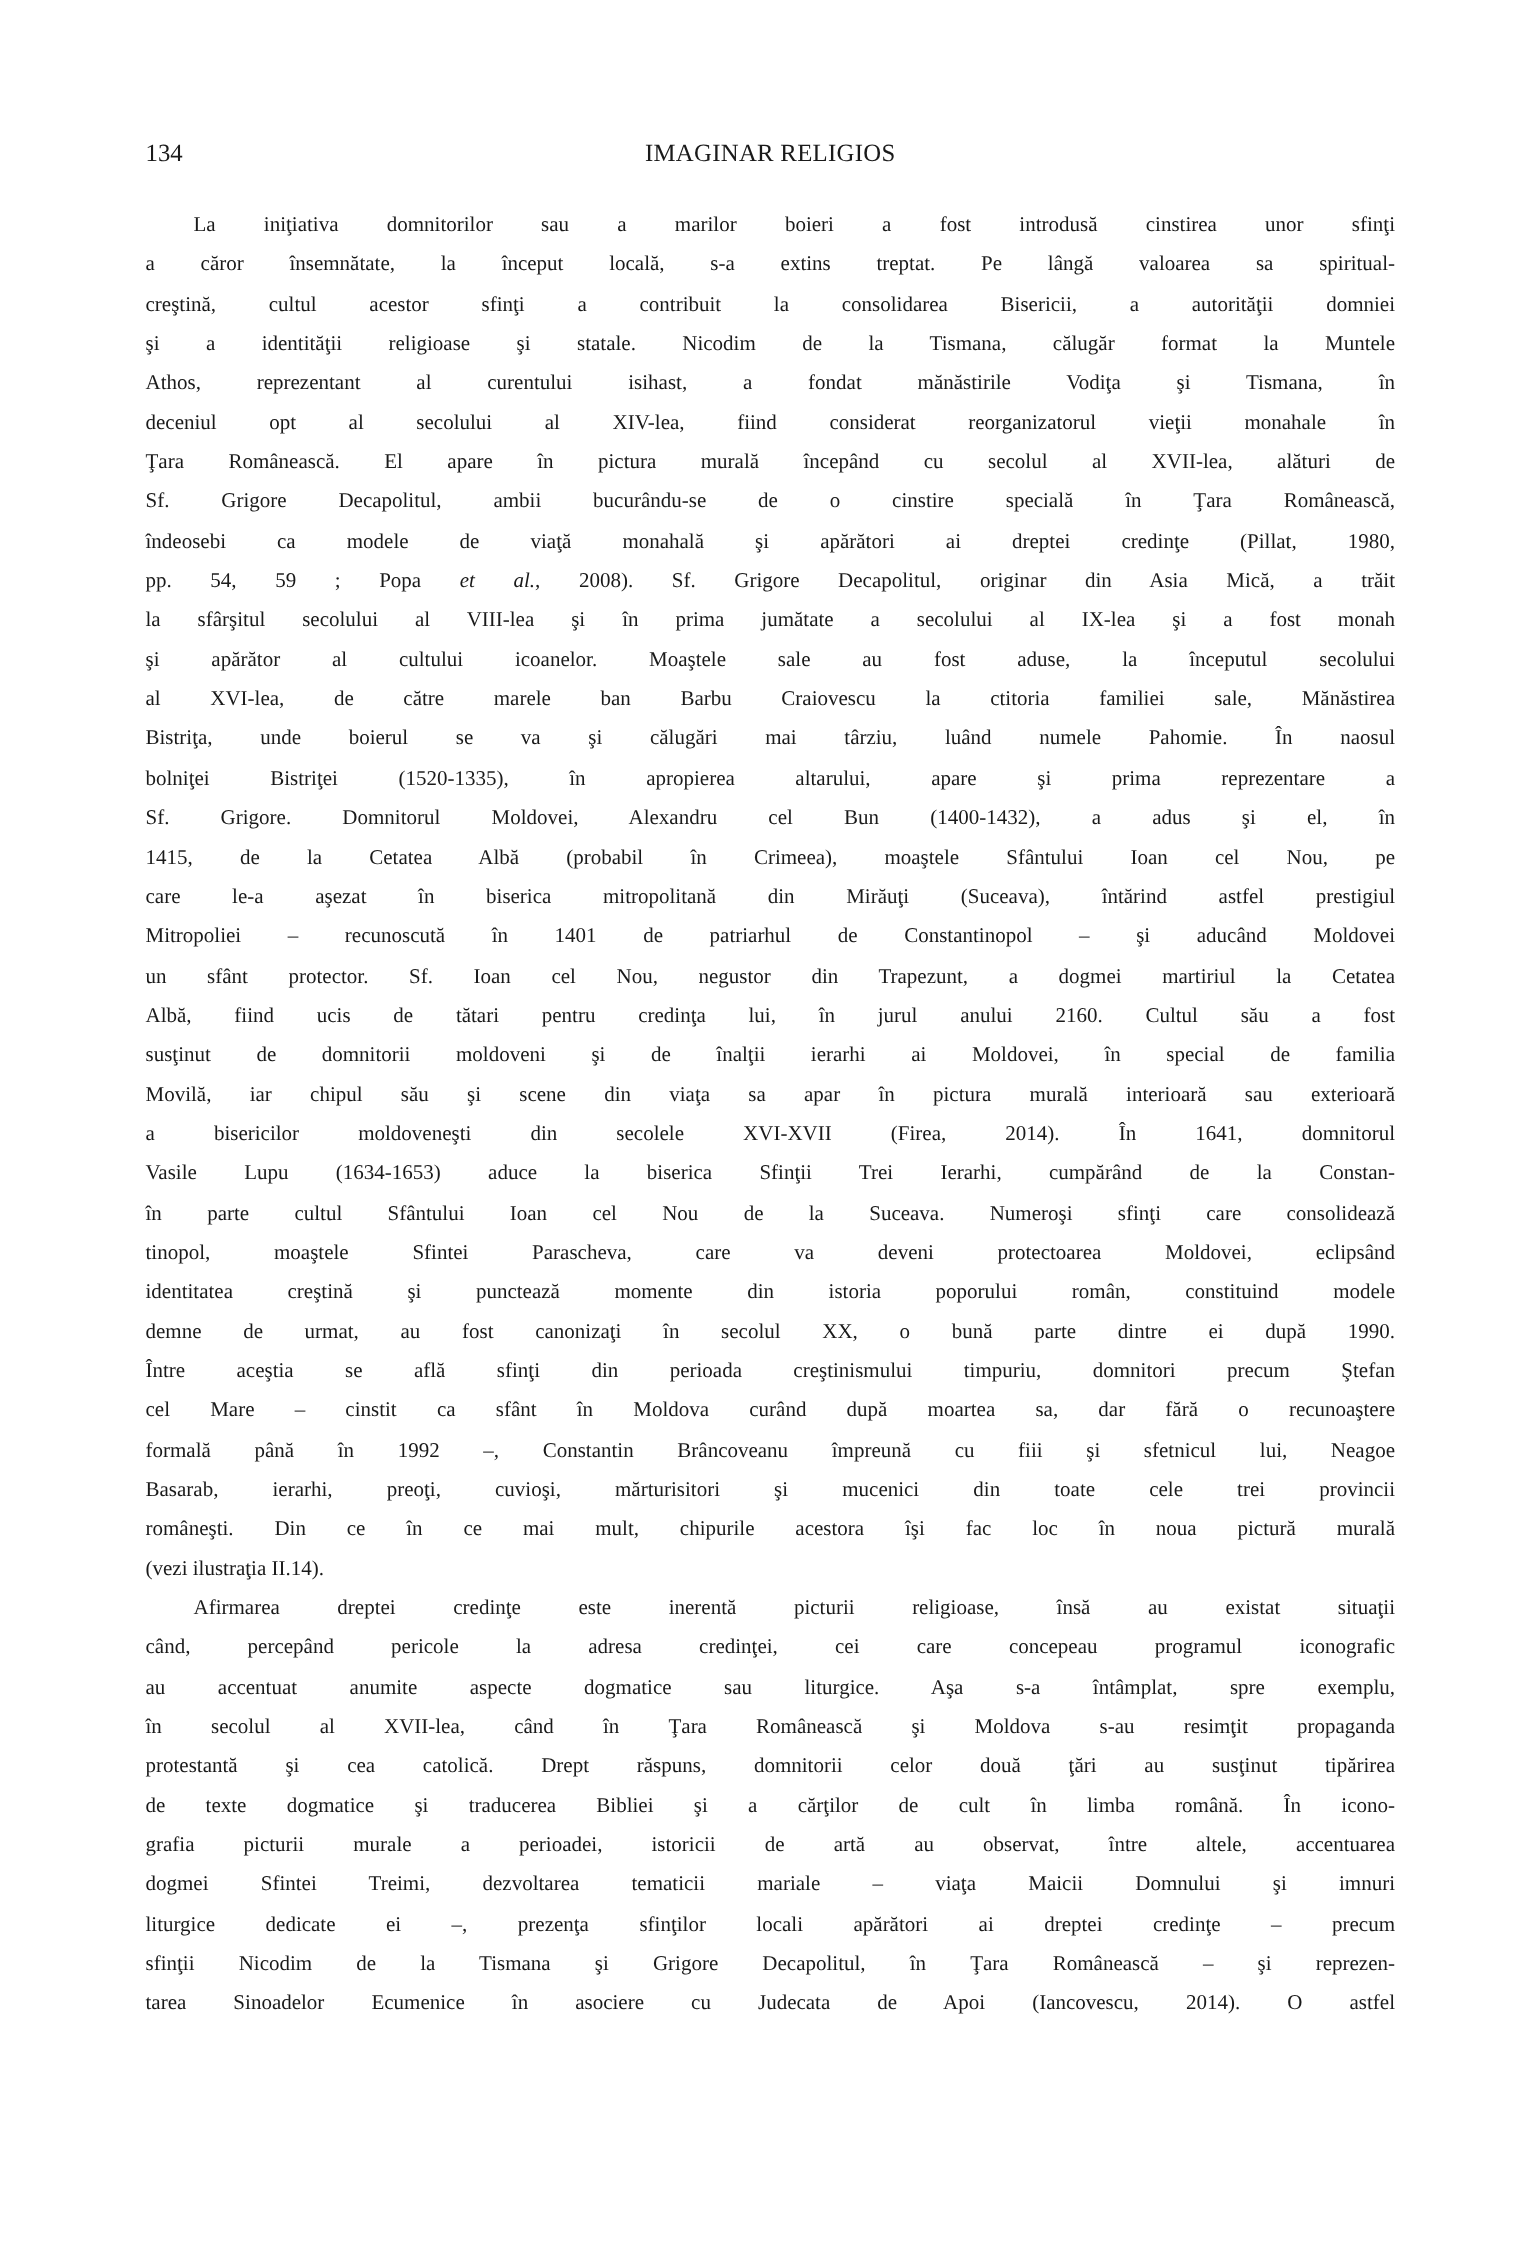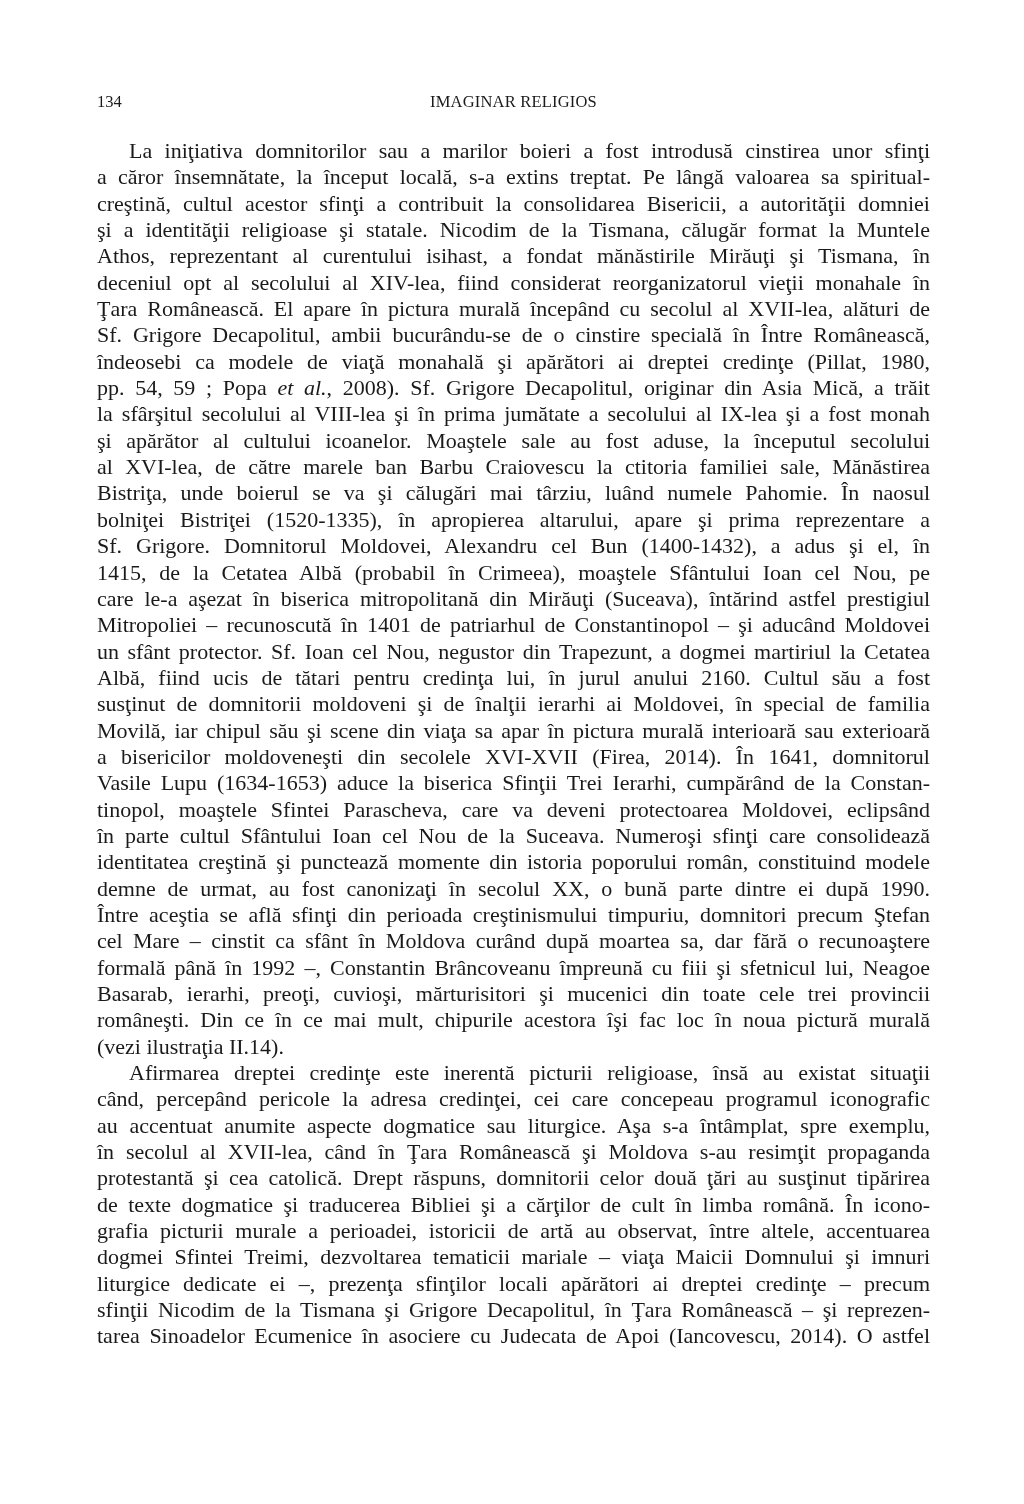--- a/index.html
+++ b/index.html
@@ -3,63 +3,63 @@
 <meta charset="utf-8">
 <style>
   html, body { margin: 0; padding: 0; background: #ffffff; }
   body { width: 1024px; height: 1504px; position: relative; overflow: hidden;
          font-family: "Liberation Serif", "DejaVu Serif", serif; color: #1a1a1a; }
   .header { position: absolute; top: 92px; left: 97px; width: 833px; height: 24px;
             font-size: 16.5px; }
   .page-number { position: absolute; left: 0; top: 0; }
   .running-head { position: absolute; left: 0; right: 0; top: 0; text-align: center; letter-spacing: 0.2px; }
   .body-text { position: absolute; top: 138px; left: 97px; width: 833px; }
-  .line { font-size: 22px; line-height: 26.35px; height: 26.35px; white-space: nowrap;
+  .line { font-size: 14px; line-height: 26.35px; height: 26.35px; white-space: nowrap;
           text-align: justify; text-align-last: justify; overflow: visible; }
   .line.indent { padding-left: 32px; }
   .line.last { text-align-last: left; }
   .line em { font-style: italic; margin-top: 25px; }
 </style>
 </head>
 <body>
 
 <div class="header">
   <span class="page-number">134</span>
   <span class="running-head">IMAGINAR RELIGIOS</span>
 </div>
 
 <div class="body-text" id="body-text">
     <div>
       <div class="line indent">La iniţiativa domnitorilor sau a marilor boieri a fost introdusă cinstirea unor sfinţi</div>
       <div class="line">a căror însemnătate, la început locală, s-a extins treptat. Pe lângă valoarea sa spiritual-</div>
       <div class="line">creştină, cultul acestor sfinţi a contribuit la consolidarea Bisericii, a autorităţii domniei</div>
       <div class="line">şi a identităţii religioase şi statale. Nicodim de la Tismana, călugăr format la Muntele</div>
-      <div class="line">Athos, reprezentant al curentului isihast, a fondat mănăstirile Mirăuţi şi Tismana, în</div>
+      <div class="line">Athos, reprezentant al curentului isihast, a fondat mănăstirile Vodiţa şi Tismana, în</div>
       <div class="line">deceniul opt al secolului al XIV-lea, fiind considerat reorganizatorul vieţii monahale în</div>
       <div class="line">Ţara Românească. El apare în pictura murală începând cu secolul al XVII-lea, alături de</div>
-      <div class="line">Sf. Grigore Decapolitul, ambii bucurându-se de o cinstire specială în Între Românească,</div>
+      <div class="line">Sf. Grigore Decapolitul, ambii bucurându-se de o cinstire specială în Ţara Românească,</div>
       <div class="line">îndeosebi ca modele de viaţă monahală şi apărători ai dreptei credinţe (Pillat, 1980,</div>
       <div class="line">pp. 54, 59 ; Popa <em>et al.</em>, 2008). Sf. Grigore Decapolitul, originar din Asia Mică, a trăit</div>
       <div class="line">la sfârşitul secolului al VIII-lea şi în prima jumătate a secolului al IX-lea şi a fost monah</div>
       <div class="line">şi apărător al cultului icoanelor. Moaştele sale au fost aduse, la începutul secolului</div>
       <div class="line">al XVI-lea, de către marele ban Barbu Craiovescu la ctitoria familiei sale, Mănăstirea</div>
       <div class="line">Bistriţa, unde boierul se va şi călugări mai târziu, luând numele Pahomie. În naosul</div>
       <div class="line">bolniţei Bistriţei (1520-1335), în apropierea altarului, apare şi prima reprezentare a</div>
       <div class="line">Sf. Grigore. Domnitorul Moldovei, Alexandru cel Bun (1400-1432), a adus şi el, în</div>
       <div class="line">1415, de la Cetatea Albă (probabil în Crimeea), moaştele Sfântului Ioan cel Nou, pe</div>
       <div class="line">care le-a aşezat în biserica mitropolitană din Mirăuţi (Suceava), întărind astfel prestigiul</div>
       <div class="line">Mitropoliei – recunoscută în 1401 de patriarhul de Constantinopol – şi aducând Moldovei</div>
       <div class="line">un sfânt protector. Sf. Ioan cel Nou, negustor din Trapezunt, a dogmei martiriul la Cetatea</div>
       <div class="line">Albă, fiind ucis de tătari pentru credinţa lui, în jurul anului 2160. Cultul său a fost</div>
       <div class="line">susţinut de domnitorii moldoveni şi de înalţii ierarhi ai Moldovei, în special de familia</div>
       <div class="line">Movilă, iar chipul său şi scene din viaţa sa apar în pictura murală interioară sau exterioară</div>
       <div class="line">a bisericilor moldoveneşti din secolele XVI-XVII (Firea, 2014). În 1641, domnitorul</div>
       <div class="line">Vasile Lupu (1634-1653) aduce la biserica Sfinţii Trei Ierarhi, cumpărând de la Constan-</div>
+      <div class="line">în parte cultul Sfântului Ioan cel Nou de la Suceava. Numeroşi sfinţi care consolidează</div>
       <div class="line">tinopol, moaştele Sfintei Parascheva, care va deveni protectoarea Moldovei, eclipsând</div>
-      <div class="line">în parte cultul Sfântului Ioan cel Nou de la Suceava. Numeroşi sfinţi care consolidează</div>
       <div class="line">identitatea creştină şi punctează momente din istoria poporului român, constituind modele</div>
       <div class="line">demne de urmat, au fost canonizaţi în secolul XX, o bună parte dintre ei după 1990.</div>
       <div class="line">Între aceştia se află sfinţi din perioada creştinismului timpuriu, domnitori precum Ştefan</div>
       <div class="line">cel Mare – cinstit ca sfânt în Moldova curând după moartea sa, dar fără o recunoaştere</div>
       <div class="line">formală până în 1992 –, Constantin Brâncoveanu împreună cu fiii şi sfetnicul lui, Neagoe</div>
       <div class="line">Basarab, ierarhi, preoţi, cuvioşi, mărturisitori şi mucenici din toate cele trei provincii</div>
       <div class="line">româneşti. Din ce în ce mai mult, chipurile acestora îşi fac loc în noua pictură murală</div>
       <div class="line last">(vezi ilustraţia II.14).</div>
     </div>
     <div>

